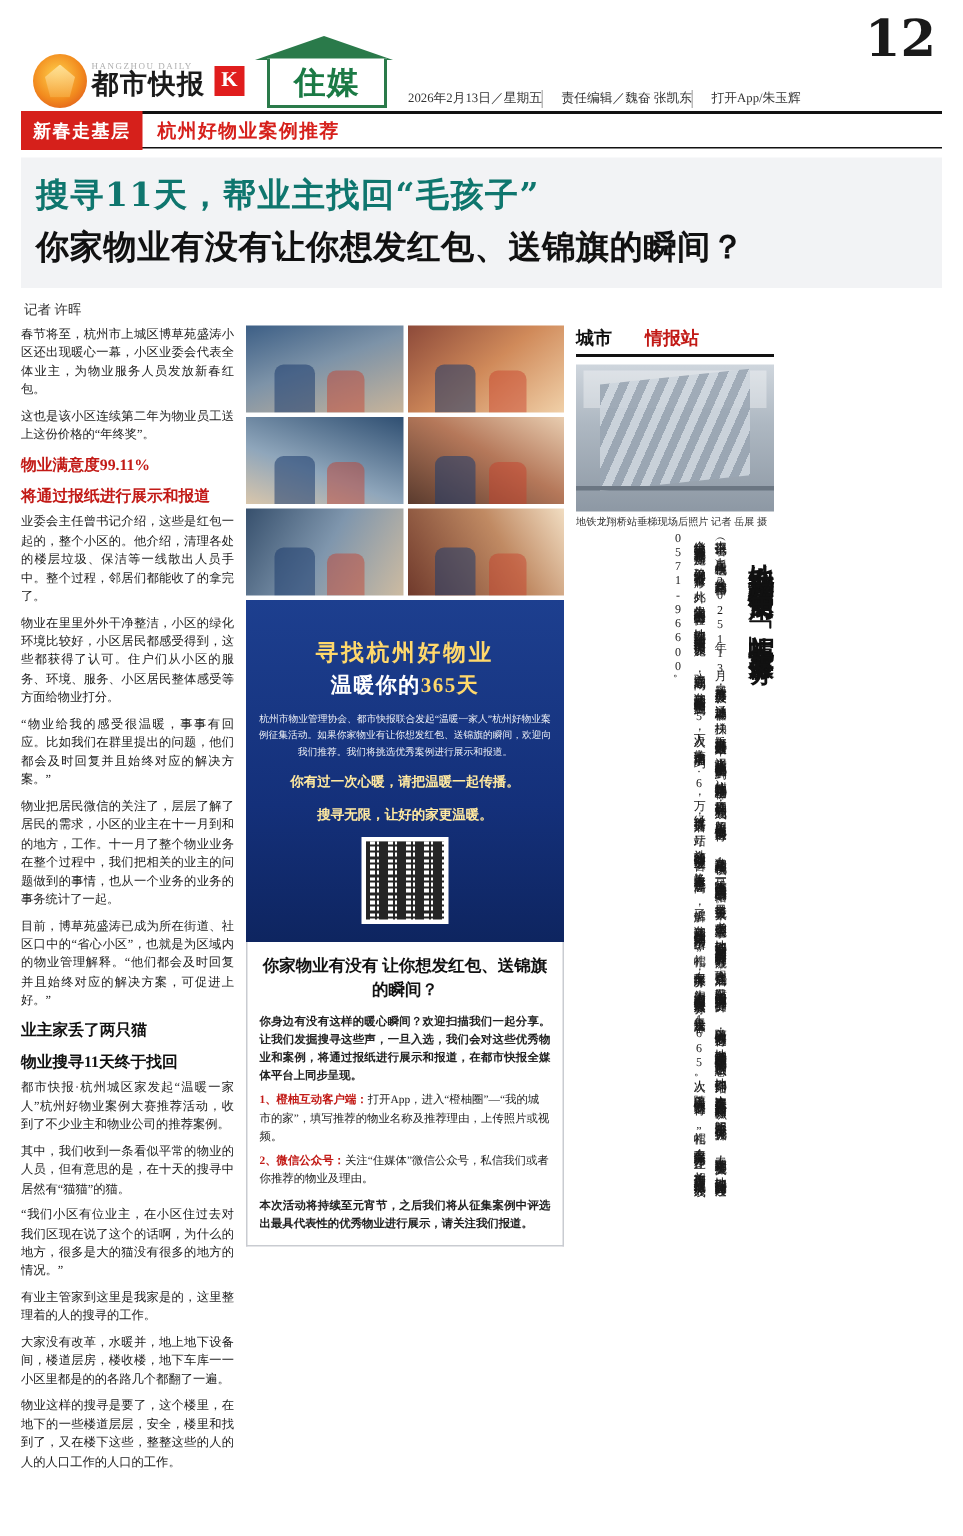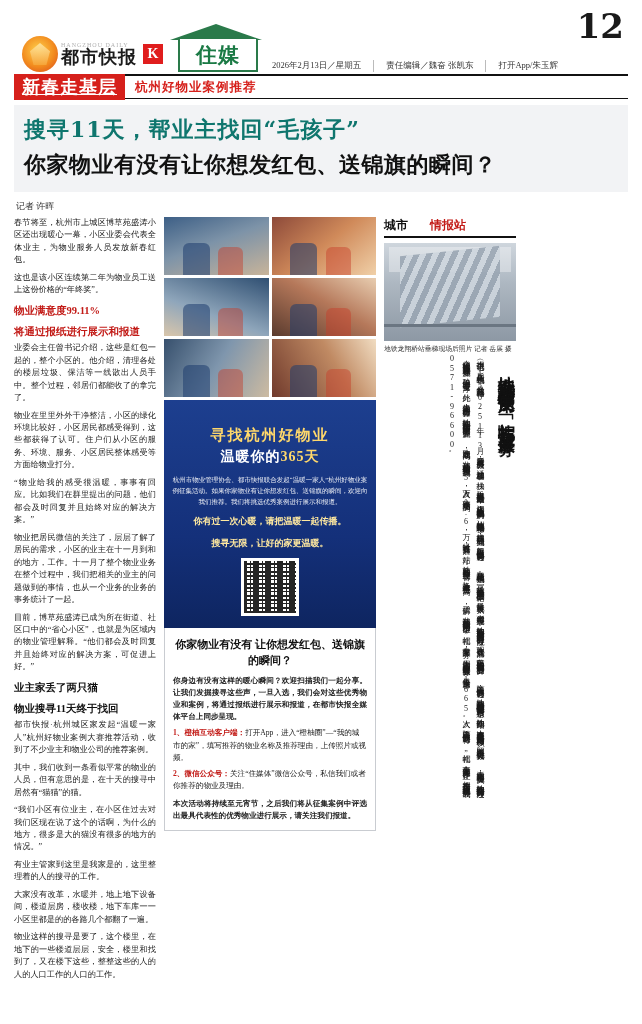--- a/index.html
+++ b/index.html
@@ -43,33 +43,33 @@
   }
   .mast-house .body{
     position:absolute;left:8px;top:15px;width:76px;height:31px;border:2px solid #2a7a4a;border-top:none;
     background:#fff;display:flex;align-items:center;justify-content:center;
   }
   .mast-house .body span{font-size:21px;font-weight:bold;color:#1b7a45;letter-spacing:1px;font-family:"DejaVu Serif",serif;}
   .mast-meta{
     flex:1;display:flex;align-items:center;gap:12px;font-size:8.5px;color:#333;
     border-left:0;padding-left:10px;margin-top:14px;
   }
-  .mast-meta span{white-space:nowrap;border-right:1px solid #bbb;padding-right:12px;}
+  .mast-meta span{white-space:nowrap;border-right:1px solid #bbb;}
   .mast-meta span:last-child{border-right:none;}
   .mast-page{
     position:absolute;right:4px;top:6px;font-size:34px;font-weight:bold;color:#1a1a1a;font-family:"DejaVu Serif",serif;
   }
 
   
   .redbar{
     display:flex;align-items:center;height:22px;border-top:2px solid #111;border-bottom:1px solid #111;margin-top:2px;
   }
   .redbar .tag{
-    background:#d6201b;color:#fff;font-size:18px;font-weight:bold;padding:2px 8px;height:100%;
-    display:flex;align-items:center;letter-spacing:1px;text-decoration:underline;
+    background:#d6201b;color:#fff;font-size:12px;font-weight:bold;padding:2px 8px;height:100%;
+    display:flex;align-items:center;letter-spacing:1px;
   }
   .redbar .txt{color:#d6201b;font-size:12.5px;font-weight:bold;margin-left:10px;letter-spacing:1px;}
 
   
   .headwrap{background:#f2f3f5;padding:10px 10px 12px;margin-top:6px;}
   .head1{color:#0f766e;font-size:22px;font-weight:bold;letter-spacing:1px;font-family:"DejaVu Serif",serif;}
   .head2{color:#111;font-size:22px;font-weight:bold;margin-top:5px;letter-spacing:.5px;font-family:"DejaVu Serif",serif;}
   .byline{font-size:9px;color:#333;margin:8px 2px 4px;}
 
   

